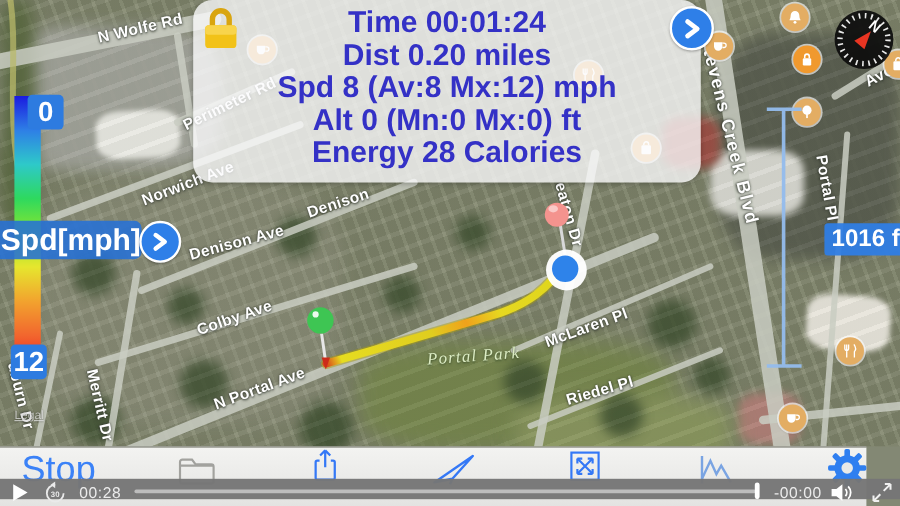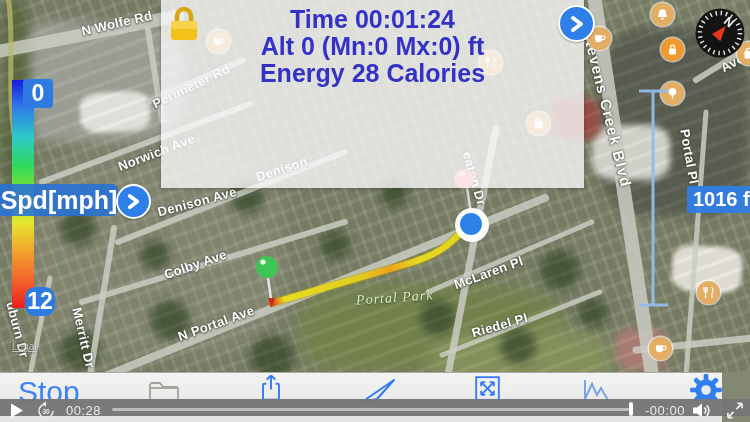--- a/index.html
+++ b/index.html
@@ -20,22 +20,22 @@
   .park-label{position:absolute;left:356px;top:290px;transform:rotate(-4deg);z-index:4;
           font-family:"Liberation Serif","DejaVu Serif",serif;font-style:italic;font-size:14px;
           color:#dcecc4;text-shadow:0 1px 2px rgba(40,60,30,.8);letter-spacing:1px;}
   .legal{position:absolute;left:12px;top:341px;font-size:10px;color:#e3e3e3;opacity:.75;z-index:4;
          text-shadow:0 0 2px rgba(0,0,0,.6);text-decoration:underline;}
   .poi{position:absolute;width:23px;height:23px;border-radius:50%;background:#e3ad63;z-index:5;
        box-shadow:0 0 0 1.5px rgba(255,255,255,.65),0 1px 2px rgba(0,0,0,.35);
        display:flex;align-items:center;justify-content:center;}
   .poi.orange{background:#f0992e;}
   
-  .stats-panel{position:absolute;left:161px;top:0;width:423px;height:188px;z-index:8;
-      background:rgba(251,251,252,.78);box-shadow:0 1px 4px rgba(0,0,0,.25);}
+  .stats-panel{position:absolute;left:161px;top:0;width:423px;height:152px;z-index:8;
+      background:rgba(251,251,252,.78);box-shadow:0 1px 4px rgba(0,0,0,.25);border-radius:16px;}
   .stats-lines{position:absolute;left:0;top:6px;width:100%;text-align:center;}
   .stat-line{font-size:25px;font-weight:bold;line-height:27px;color:#3431c6;letter-spacing:0;}
   .chev-btn{position:absolute;border-radius:50%;background:#2e7fe8;border:2.5px solid #fff;
       box-shadow:0 1px 2px rgba(0,0,0,.3);display:flex;align-items:center;justify-content:center;}
   .gold-lock{position:absolute;left:166px;top:3px;z-index:9;}
   .scale-bar{position:absolute;left:12px;top:80px;width:22px;height:228px;z-index:7;}
   .scale-badge{position:absolute;z-index:8;background:#2d7be0;color:#fff;font-weight:bold;
       font-size:23px;text-align:center;border-radius:4px;width:30px;height:29px;line-height:29px;}
   .spd-badge{position:absolute;left:0;top:184px;width:118px;height:32px;z-index:8;
       background:rgba(38,113,214,.88);border-radius:0 6px 6px 0;color:#fff;font-weight:bold;
@@ -243,38 +243,40 @@
       <g transform="rotate(40 26 26)">
         <text x="26" y="16" font-size="12" font-weight="bold" fill="#ffffff" text-anchor="middle" font-family="Liberation Sans, sans-serif">N</text>
         <polygon points="26,17 20.5,32 31.5,32" fill="#e83522"></polygon>
       </g>
     </svg>
   </div>
 
   <div class="stats-panel">
     <div class="stats-lines">
         <div class="stat-line">Time 00:01:24</div>
+        <div class="stat-line">Dist 0.20 miles</div>
+        <div class="stat-line">Spd 8 (Av:8 Mx:12) mph</div>
         <div class="stat-line">Alt 0 (Mn:0 Mx:0) ft</div>
         <div class="stat-line">Energy 28 Calories</div>
       </div>
   </div>
   <svg class="gold-lock" width="36" height="40" viewBox="0 0 36 40">
     <path d="M11,20 v-7 a7,7 0 0 1 14,0 v7" fill="none" stroke="#d9a510" stroke-width="4.5"></path>
     <rect x="5" y="18" width="26" height="19" rx="3" fill="#f2c218"></rect>
     <rect x="5" y="18" width="26" height="8" rx="3" fill="#f8d44c"></rect>
   </svg>
   <div class="chev-btn" style="left:558px;top:5px;width:33px;height:33px;z-index:9;">
     <svg width="16" height="18" viewBox="0 0 16 18">
       <path d="M4,3 L12,9 L4,15" stroke="#fff" stroke-width="4" fill="none" stroke-linecap="round" stroke-linejoin="round"></path>
     </svg>
   </div>
 
   <div class="scale-bar" style="background: linear-gradient(rgb(26, 26, 224), rgb(46, 127, 230), rgb(46, 201, 201), rgb(46, 217, 94), rgb(138, 230, 46), rgb(230, 230, 46), rgb(242, 163, 46), rgb(242, 102, 46), rgb(238, 28, 28));"></div>
   <div class="scale-badge" style="left:23px;top:79px;">0</div>
-  <div class="scale-badge" style="left:25px;top:287px;border-radius:10px;">12</div>
+  <div class="scale-badge" style="left:9px;top:287px;">12</div>
   <div class="spd-badge">Spd[mph]</div>
   <div class="chev-btn" style="left:116px;top:184px;width:31px;height:31px;z-index:9;">
     <svg width="15" height="17" viewBox="0 0 16 18">
       <path d="M4,3 L12,9 L4,15" stroke="#fff" stroke-width="4" fill="none" stroke-linecap="round" stroke-linejoin="round"></path>
     </svg>
   </div>
 
   <div class="toolbar">
     <div class="stop-btn">Stop</div>
     <svg class="tool" style="left:147px;top:5px;" width="34" height="26" viewBox="0 0 34 26">

